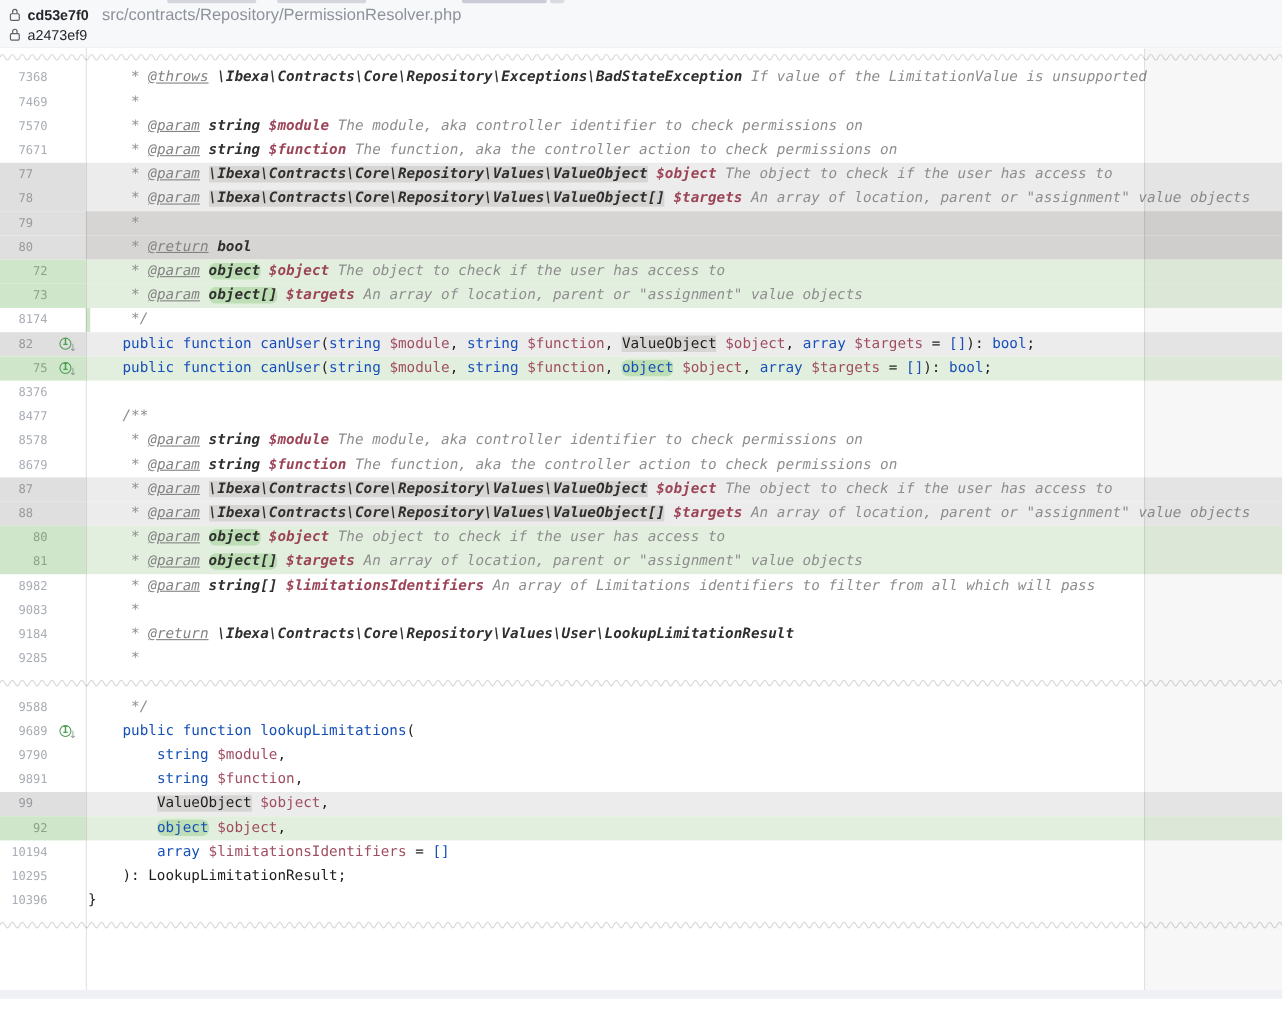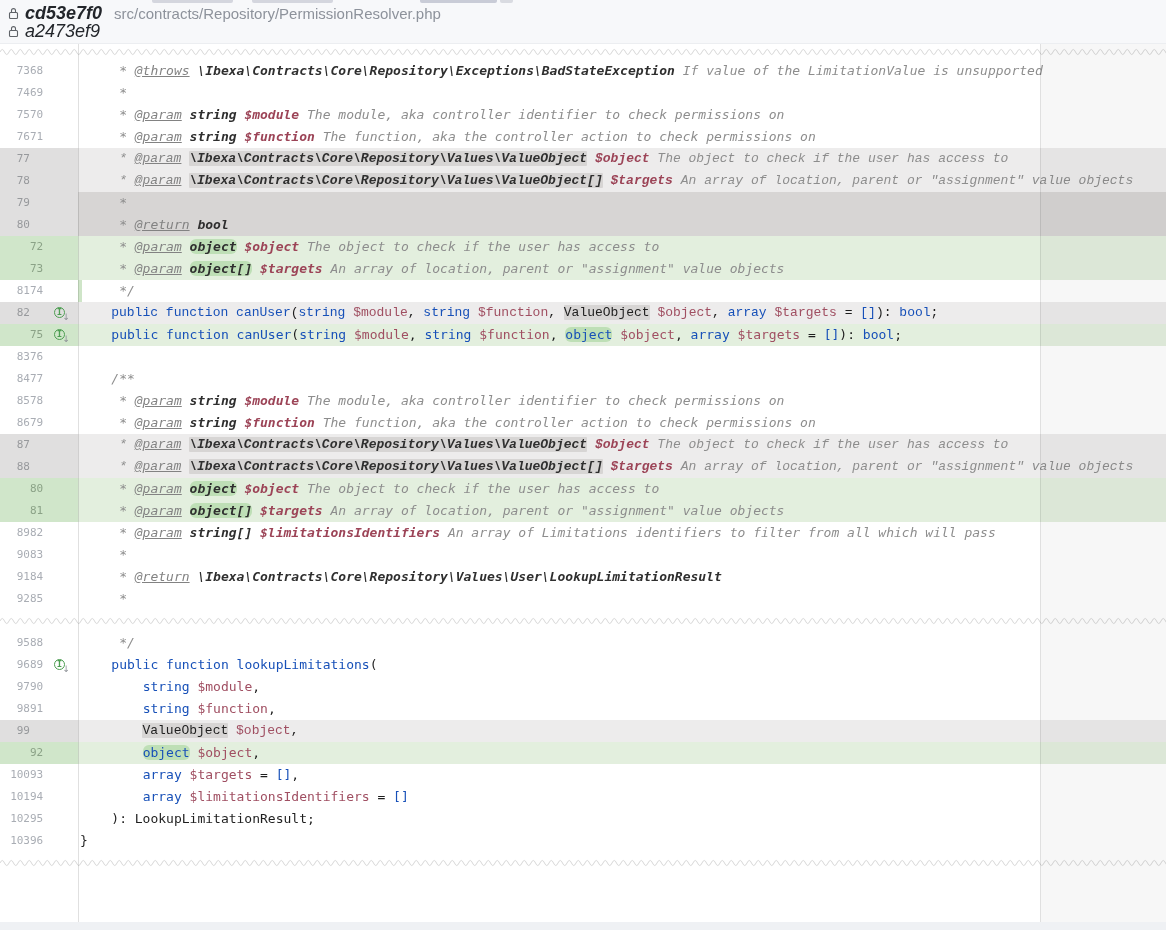--- a/index.html
+++ b/index.html
@@ -2,39 +2,39 @@
 <html><head>
 <meta charset="utf-8">
 <style>
   html,body{margin:0;padding:0;background:#fff;}
   .page{width:1166px;height:930px;overflow:hidden;position:relative;background:#fff;
         font-family:"Liberation Sans",sans-serif;}
   
   .hdr{height:44px;background:#f7f8fa;border-bottom:1px solid #eceef1;position:relative;
        padding:4px 0 0 8px;box-sizing:border-box;}
   .hdr-row{display:flex;align-items:center;height:18px;gap:6px;}
-  .hash{font-size:18px;color:#23262b;font-style:italic;}
+  .hash{font-size:13px;color:#23262b;}
   .hash.b{font-weight:bold;}
   .fpath{font-size:15px;color:#8d929b;margin-left:6px;}
   .lock{display:inline-flex;width:11px;height:13px;}
   .frag{position:absolute;top:0;height:3px;border-radius:0 0 2px 2px;}
   
   .editor{position:relative;background:#fff;}
   .r{display:flex;height:22px;line-height:22px;position:relative;}
   .gut{width:78px;flex:0 0 78px;display:flex;box-sizing:border-box;
        font-family:"DejaVu Sans Mono",monospace;font-size:11px;color:#a9adb4;}
   .no{width:30px;text-align:right;}
   .nn{width:22px;}
   .ic{flex:1;position:relative;}
   .code{flex:1;font-family:"DejaVu Sans Mono",monospace;font-size:13px;line-height:22px;
         white-space:pre;color:#1e1e1e;position:relative;padding-left:2px;}
   .k-del  .gut{background:#e0dfdf;color:#97999c;}
   .k-delf .gut{background:#e0dfdf;color:#97999c;}
   .k-add  .gut{background:#d0e6ca;color:#8ba287;}
-  .k-del  .code{background:#edecec;font-family:Liberation Mono, monospace;}
+  .k-del  .code{background:#edecec;}
   .k-delf .code{background:#d7d5d4;}
   .k-add  .code{background:#e3efde;}
   .k-del  .hl,.k-delf .hl{background:#d7d5d4;border-radius:1px;}
   .k-add  .hl{background:#bedfb6;border-radius:6px;}
   .stripe{position:absolute;left:0;top:0;bottom:0;width:4px;background:#cfe5c8;}
   
   .cm{color:#8d8d8d;font-style:italic;}
   .tag{color:#828282;font-style:italic;text-decoration:underline;}
   .typ{color:#2f2f2f;font-weight:bold;font-style:italic;}
   .dvar{color:#9c4457;font-weight:bold;font-style:italic;}
@@ -365,28 +365,20 @@
         <div class="r k-add">
           <div class="gut">
             <span class="no"></span>
             <span class="nn">92</span>
             <span class="ic"></span>
           </div>
           <div class="code"><span class="pl">        </span><span class="kw hl">object</span><span class="pl"> </span><span class="pvar">$object</span><span class="pl">,</span></div>
         </div>
         <div class="r">
           <div class="gut">
-            <span class="no">100</span>
-            <span class="nn">93</span>
-            <span class="ic"></span>
-          </div>
-          <div class="code"><span class="pl">        </span><span class="kw">array</span><span class="pl"> </span><span class="pvar">$targets</span><span class="pl"> = </span><span class="kw">[]</span><span class="pl">,</span></div>
-        </div>
-        <div class="r">
-          <div class="gut">
             <span class="no">101</span>
             <span class="nn">94</span>
             <span class="ic"></span>
           </div>
           <div class="code"><span class="pl">        </span><span class="kw">array</span><span class="pl"> </span><span class="pvar">$limitationsIdentifiers</span><span class="pl"> = </span><span class="kw">[]</span></div>
         </div>
         <div class="r">
           <div class="gut">
             <span class="no">102</span>
             <span class="nn">95</span>

